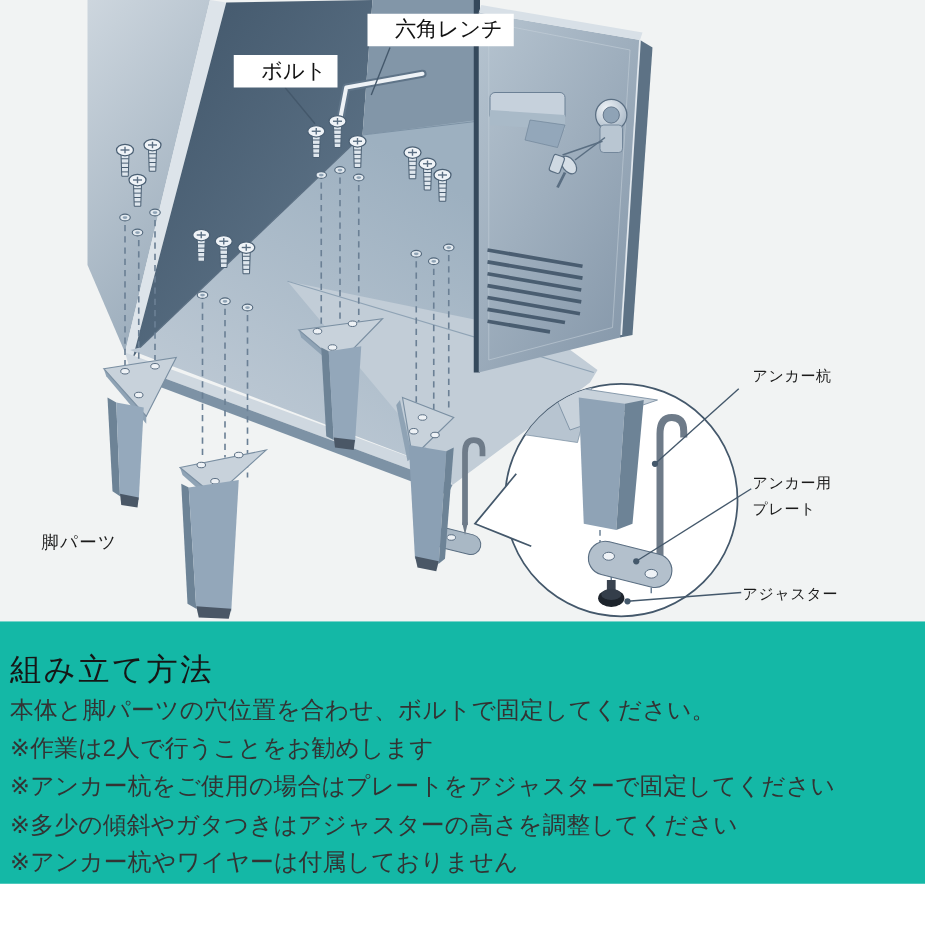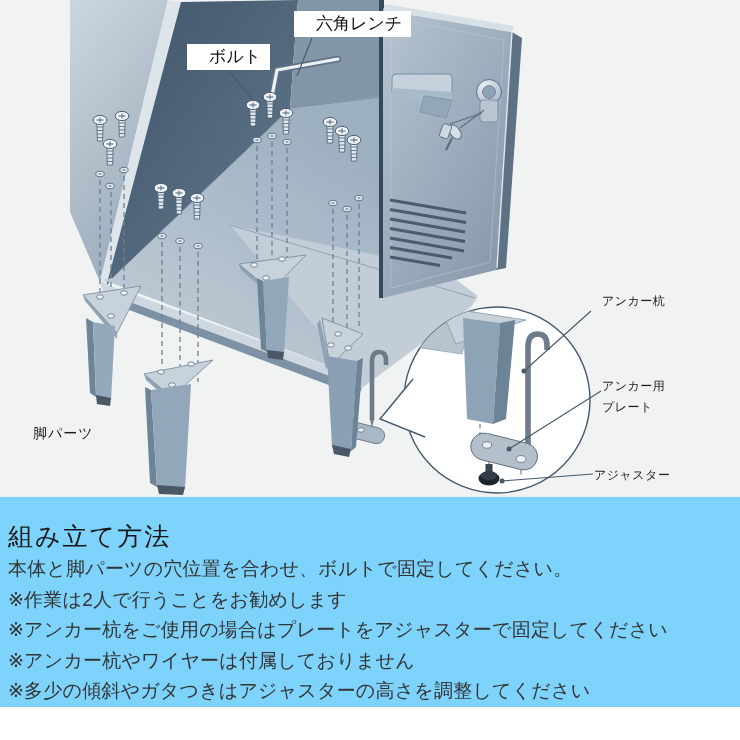--- a/index.html
+++ b/index.html
@@ -21,21 +21,21 @@
     white-space:nowrap; z-index:3; letter-spacing:0.5px;
   }
   #bolt-label    { left:187px; top:44px; }
   #wrench-label  { left:294px; top:11px; }
   #stake-label   { left:602px; top:291px; }
   #plate-label   { left:602px; top:376px; }
   #adjuster-label{ left:594px; top:465px; }
   #legparts-label{ left:33px;  top:423px; font-size:14px; letter-spacing:1px; }
 
   
-  .instructions { padding:24px 10px 0 8px; background:#7dd3fc; }
+  .instructions { padding:24px 10px 0 8px; background:#14b8a6; }
   .instructions h2 {
     font-size:25px; font-weight:500; color:#161616; letter-spacing:2px; line-height:30px;
   }
   .instructions .lines { margin-top:3px; }
   .instructions .line {
     font-size:19px; color:#333333; line-height:30.5px; letter-spacing:0.2px;
     white-space:nowrap;
   }
 </style>
 </head>
@@ -306,18 +306,18 @@
     <div class="callout-text" id="adjuster-label">アジャスター</div>
     <div class="callout-text" id="legparts-label">脚パーツ</div>
   </div>
 
   <div class="instructions">
     <h2>組み立て方法</h2>
     <div class="lines">
       <div class="line">本体と脚パーツの穴位置を合わせ、ボルトで固定してください。</div>
       <div class="line">※作業は2人で行うことをお勧めします</div>
       <div class="line">※アンカー杭をご使用の場合はプレートをアジャスターで固定してください</div>
+      <div class="line">※多少の傾斜やガタつきはアジャスターの高さを調整してください</div>
       <div class="line">※アンカー杭やワイヤーは付属しておりません</div>
-      <div class="line">※多少の傾斜やガタつきはアジャスターの高さを調整してください</div>
     </div>
   </div>
 
 </div>
 
 </body></html>

